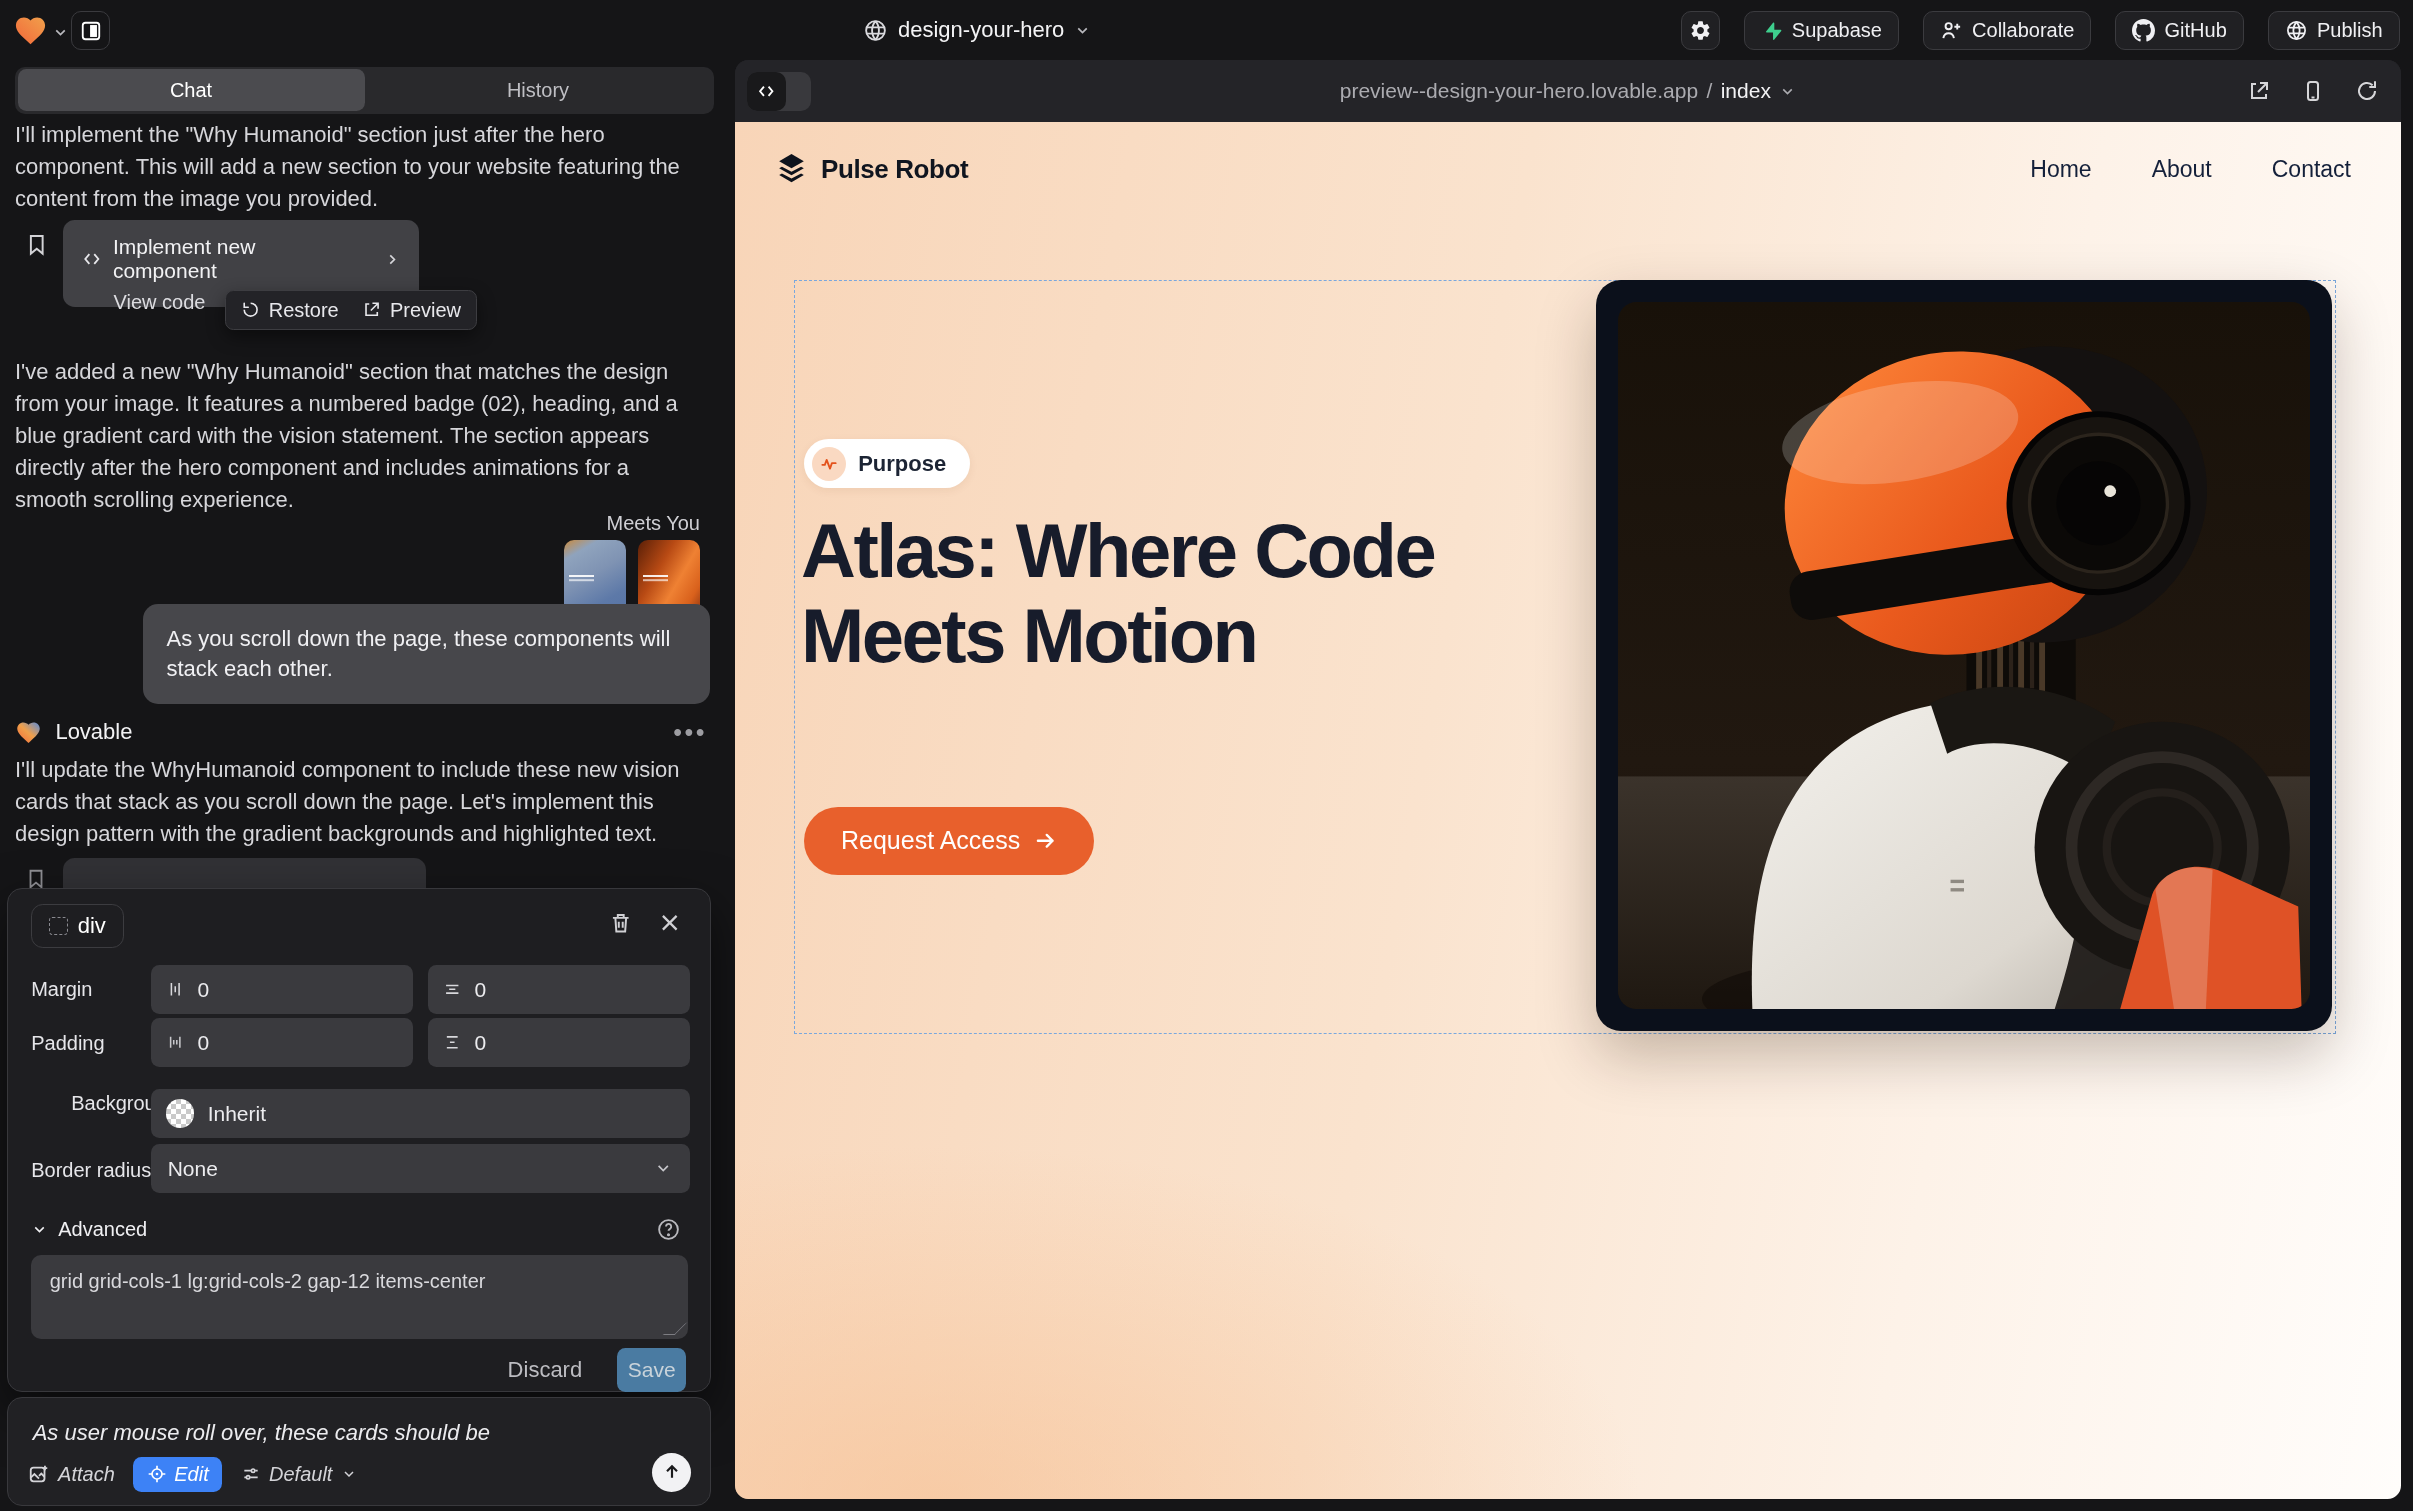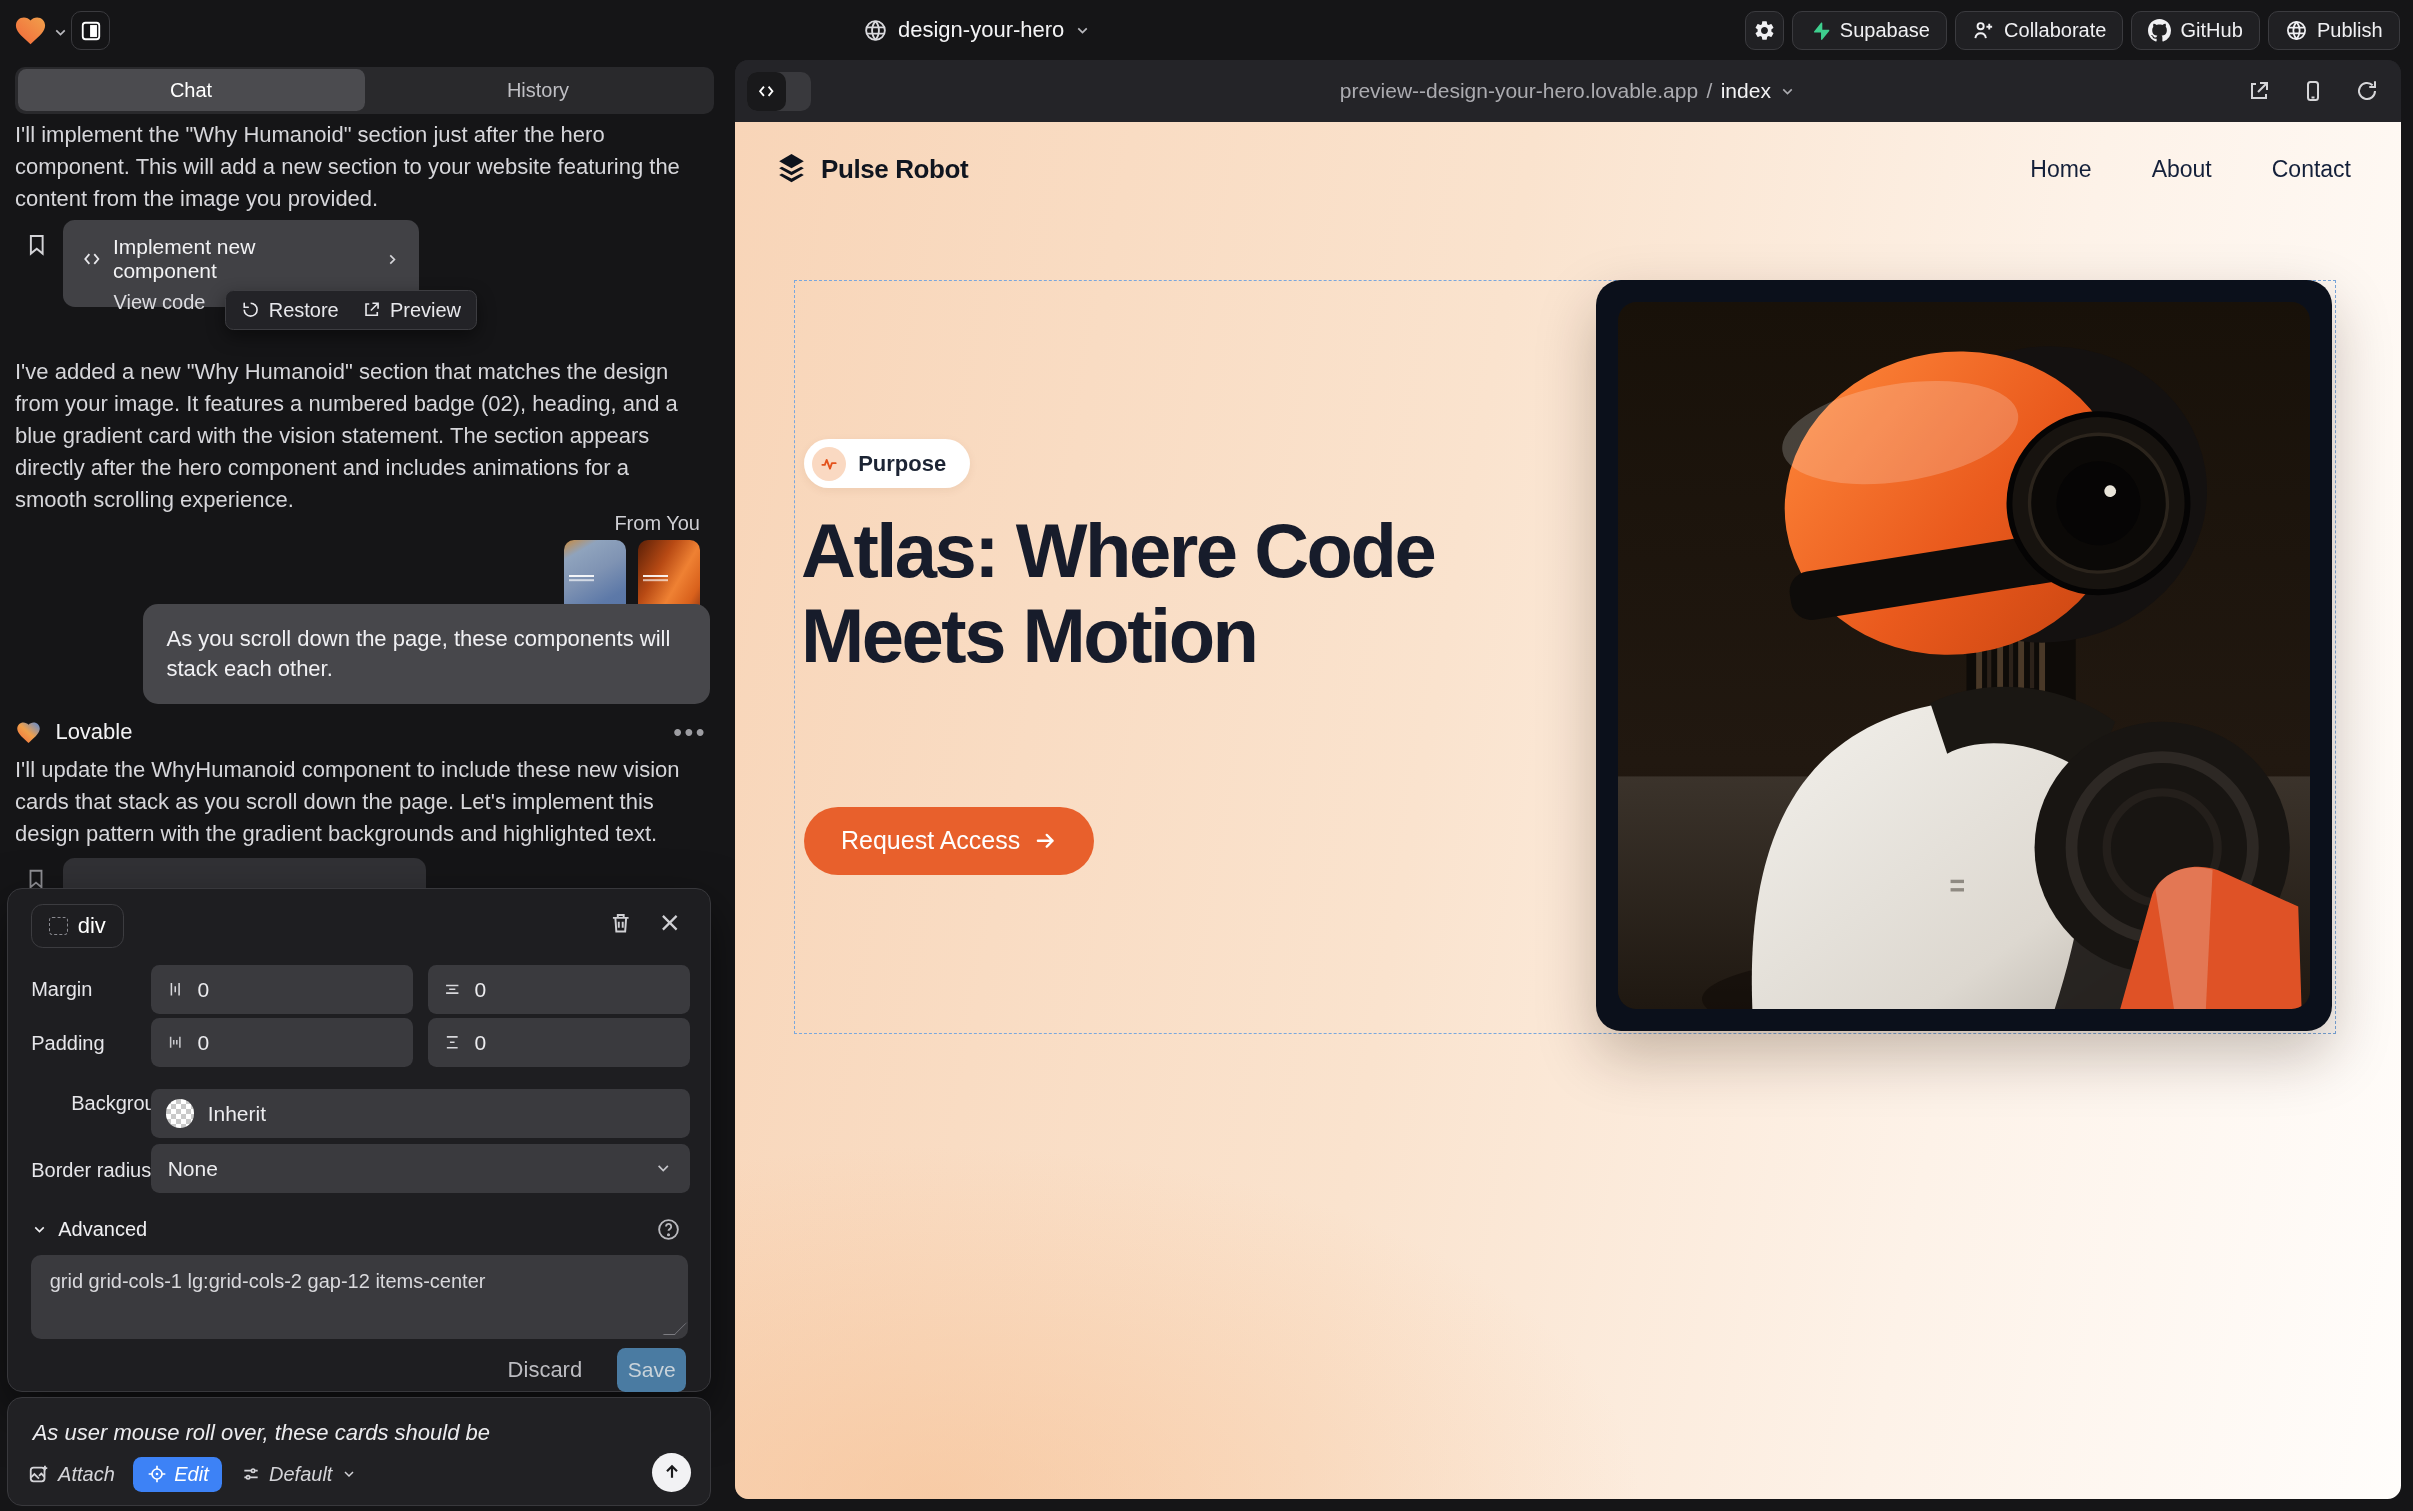--- a/index.html
+++ b/index.html
@@ -13,21 +13,21 @@
   }
   svg { display:block; }
 
   
   .topbar { position:absolute; top:0; left:0; right:0; height:60px; }
   .heart-logo { position:absolute; left:13.4px; top:12.6px; width:35px; height:35px; }
   .logo-chevron { position:absolute; left:52px; top:23.5px; color:#b9b9be; }
   .panel-toggle { position:absolute; left:71px; top:11px; width:39px; height:39px; border:0.8px solid #3a3a3e; border-radius:10px; background:transparent; display:flex; align-items:center; justify-content:center; color:#fff; }
   .project-select { position:absolute; left:863px; top:13.4px; height:34px; display:flex; align-items:center; gap:10px; }
   .project-name { font-size:22px; color:#f4f4f6; }
-  .tb-right { position:absolute; right:13.4px; top:11px; display:flex; gap:8px; align-items:center; }
+  .tb-right { position:absolute; right:13.4px; top:11px; display:flex; gap:24px; align-items:center; }
   .tb-btn { height:39px; display:flex; align-items:center; gap:9.2px; padding:0 16px; background:#202023; border:0.8px solid #3b3b3f; border-radius:10px; font-size:20px; color:#f0f0f3; }
   .tb-btn.icon-only { width:39px; padding:0; justify-content:center; }
 
   
   .chat-panel { position:absolute; top:60px; left:0; width:722px; bottom:0; }
   .tabs { position:absolute; left:15px; top:6.7px; width:699px; height:47px; background:#29292c; border-radius:10px; display:flex; padding:2.5px; }
   .tab { flex:1; display:flex; align-items:center; justify-content:center; font-size:20px; color:#bfbfc4; border-radius:8.4px; }
   .tab.active { background:#4b4b4f; color:#ffffff; }
   .msg { position:absolute; left:15px; font-size:22px; line-height:32px; color:#d6d6da; }
 
@@ -225,21 +225,21 @@
       <svg width="19.3" height="19.3" viewBox="0 0 24 24" fill="none" stroke="currentColor" stroke-width="2">
           <path d="M9 5H5v14h14v-4"></path>
           <path d="M13 4h7v7M20 4l-9 9"></path>
         </svg>
       <span>Preview</span>
     </div>
   </div>
 
   <p class="msg" style="top:296px; width:684px;">I've added a new "Why Humanoid" section that matches the design from your image. It features a numbered badge (02), heading, and a blue gradient card with the vision statement. The section appears directly after the hero component and includes animations for a smooth scrolling experience.</p>
 
-  <div class="from-you">From You</div>
+  <div class="from-you">Meets You</div>
   <div class="thumbs">
     <div class="thumb blue">
         <span class="tiny-text"></span>
       </div>
     <div class="thumb orange">
         <span class="tiny-text"></span>
       </div>
   </div>
 
   <div class="user-bubble">As you scroll down the page, these components will stack each other.</div>

